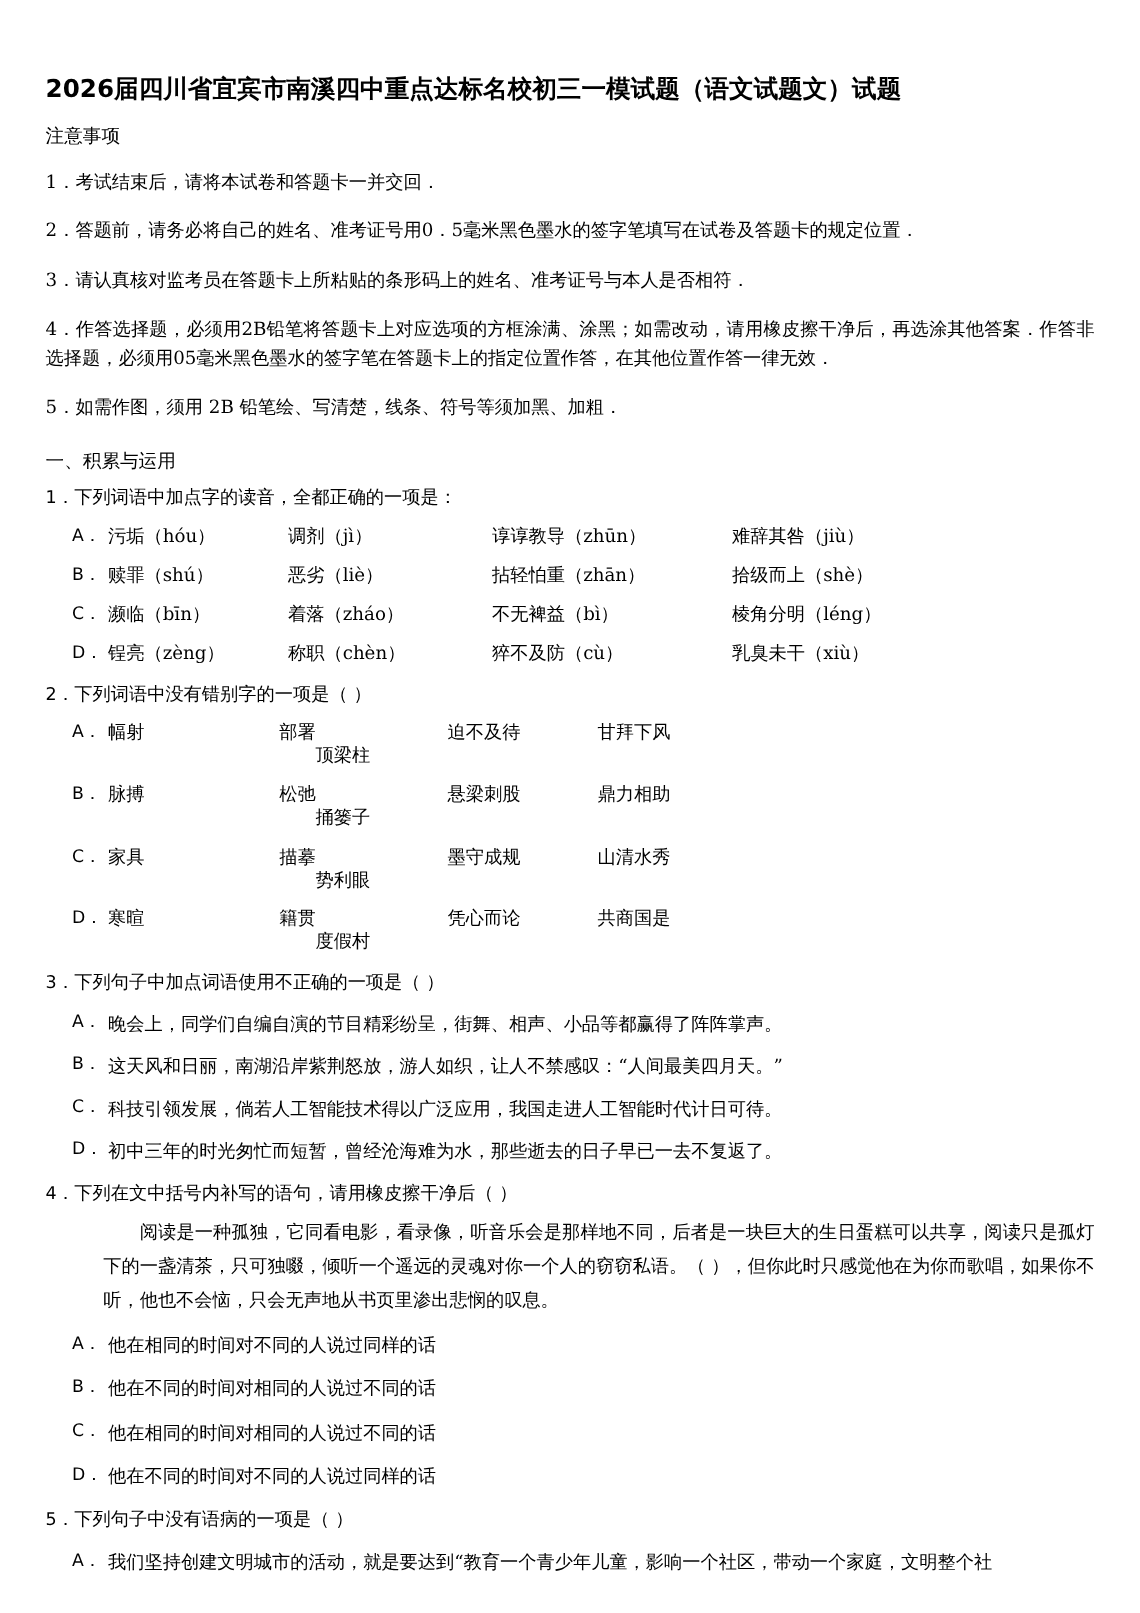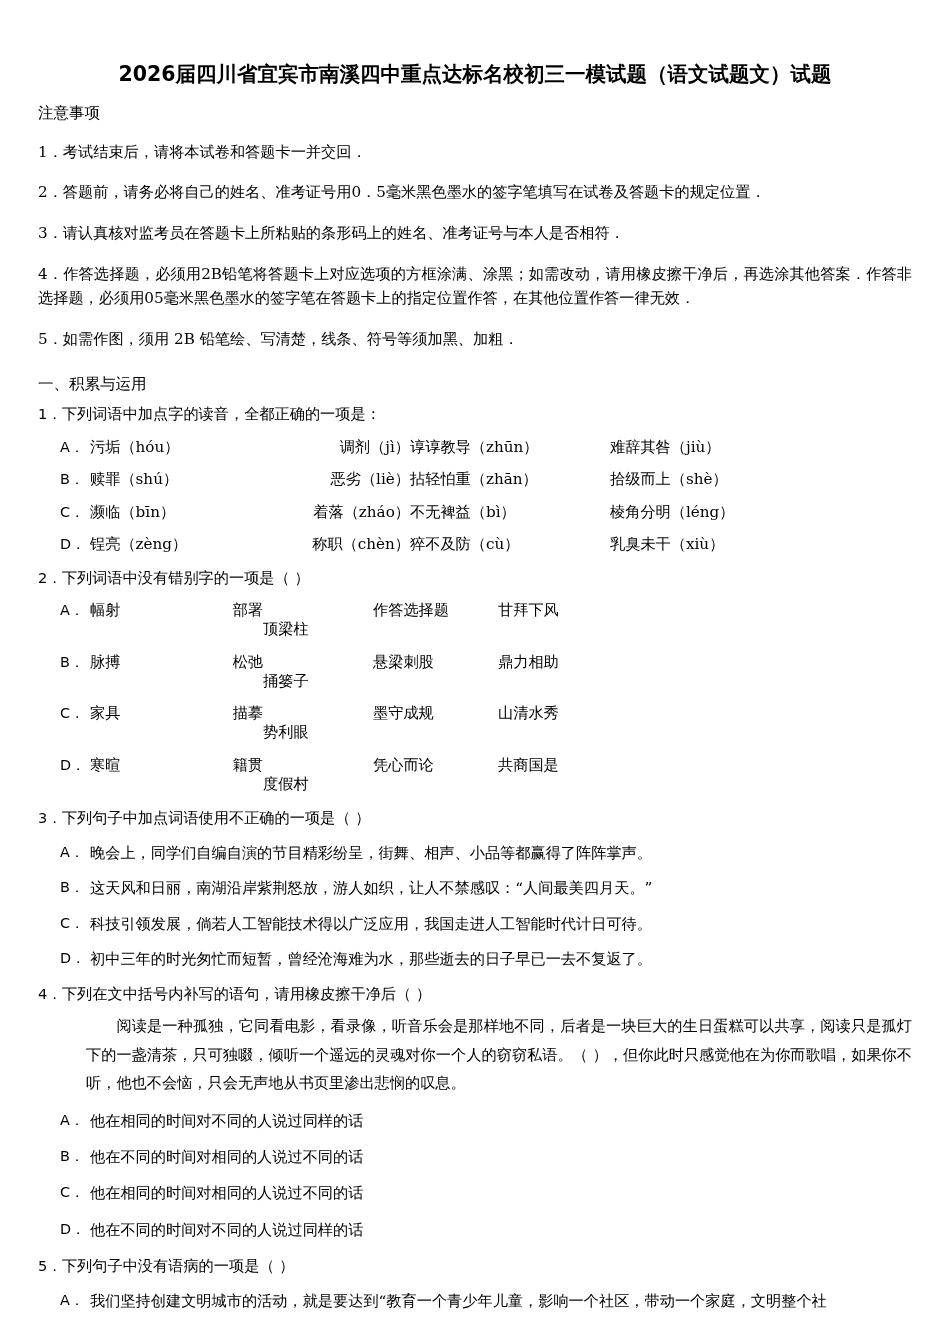--- a/index.html
+++ b/index.html
@@ -17,21 +17,20 @@
     width: 950px;
     min-height: 1344px;
     box-sizing: border-box;
     padding: 38px 38px 20px 38px;
     background: #ffffff;
   }
   .doc-title {
     font-family: "DejaVu Sans", "Liberation Sans", sans-serif;
     font-weight: bold;
     font-size: 20.5px;
-    text-align: center;
     letter-spacing: 0px;
     margin: 22px 0 14px 0;
     line-height: 1.4;
   }
   .section-label {
     font-size: 15.5px;
     margin: 10px 0 4px 0;
     font-family: "DejaVu Serif", "Liberation Serif", serif;
   }
   .notice-list {
@@ -68,21 +67,21 @@
     width: 30px;
     flex: 0 0 30px;
     font-family: "DejaVu Sans", "Liberation Sans", sans-serif;
     font-size: 14.4px;
   }
   .opt-cell {
     flex: 0 0 auto;
   }
   
   .q1 .c1 { width: 150px; }
-  .q1 .c2 { width: 170px; text-align: right; }
+  .q1 .c2 { width: 170px; }
   .q1 .c3 { width: 200px; }
   .q1 .c4 { width: 200px; }
   
   .q2 .c1 { width: 78px; }
   .q2 .c2 { width: 95px; text-align: right; }
   .q2 .c3 { width: 110px; margin-top: 19px; }
   .q2 .c4 { width: 125px; }
   .q2 .c5 { width: 140px; }
   .opt-line {
     font-size: 15.2px;
@@ -181,21 +180,21 @@
 
   <div class="q-stem">
     <span class="num">2．</span><span>下列词语中没有错别字的一项是（      ）</span>
   </div>
   <div class="q2">
     <div class="opt-row">
       <span class="opt-lab">A．</span>
       <span class="opt-cell c1">幅射</span>
       <span class="opt-cell c2">部署</span>
       <span class="opt-cell c3">顶梁柱</span>
-      <span class="opt-cell c4">作答选择题</span>
+      <span class="opt-cell c4">迫不及待</span>
       <span class="opt-cell c5">甘拜下风</span>
     </div>
     <div class="opt-row">
       <span class="opt-lab">B．</span>
       <span class="opt-cell c1">脉搏</span>
       <span class="opt-cell c2">松弛</span>
       <span class="opt-cell c3">捅篓子</span>
       <span class="opt-cell c4">悬梁刺股</span>
       <span class="opt-cell c5">鼎力相助</span>
     </div>

